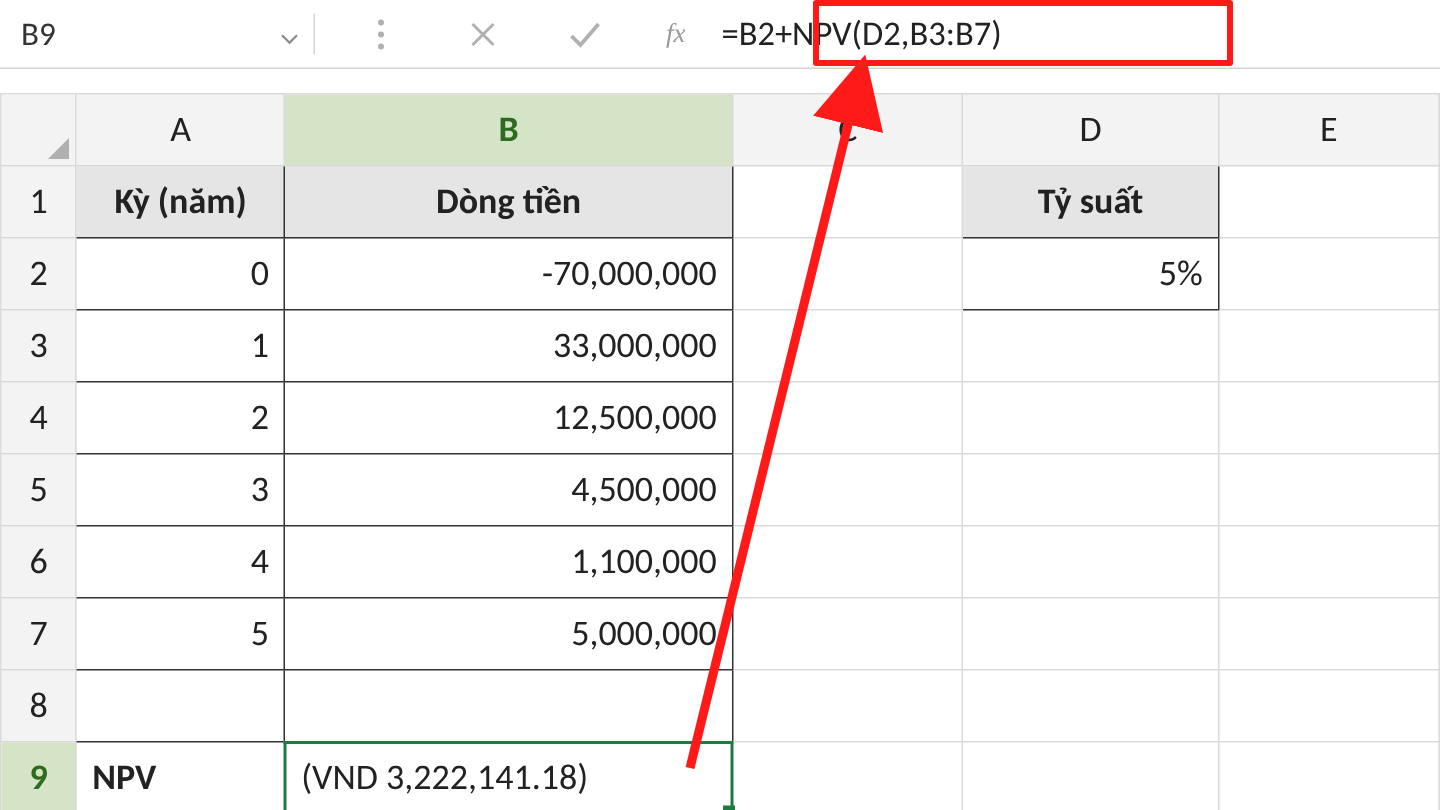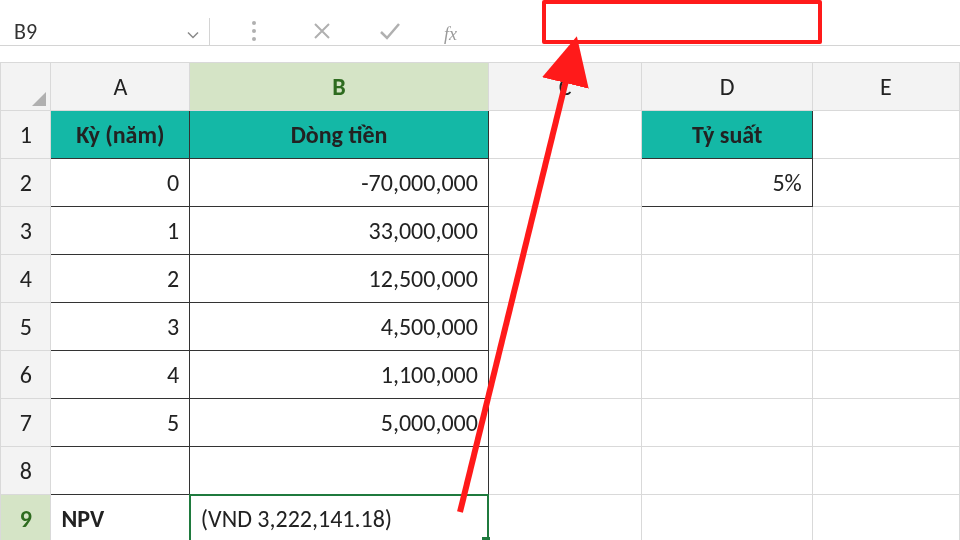--- a/index.html
+++ b/index.html
@@ -7,21 +7,21 @@
     font-family: Calibri, Arial, sans-serif;
     background: #ffffff;
     width: 960px;
     height: 540px;
     overflow: hidden;
     position: relative;
   }
   
   .formula-bar {
     display: flex;
-    align-items: flex-end;
+    align-items: center;
     height: 46px;
     border-bottom: 1px solid #d4d4d4;
     background: #fff;
     font-size: 22px;
     color: #333;
   }
   .name-box {
     width: 210px;
     display: flex;
     align-items: center;
@@ -133,21 +133,21 @@
   }
   
   col.cA { width: 132px; }
   col.cB { width: 284px; }
   col.cC { width: 146px; }
   col.cD { width: 162px; }
   col.cE { width: 140px; }
   
   td { padding: 0 10px; }
   .th-cell {
-    background: #14b8a6;
+    background: #e5e5e5;
     font-weight: 700;
     text-align: center;
     border: 1px solid #333 !important;
   }
   .boxed {
     border: 1px solid #333 !important;
   }
   .num { text-align: right; }
   .bold { font-weight: 700; }
   .red { color: #e2302f; }
@@ -202,20 +202,23 @@
     </span>
     <span>
       <svg width="22" height="18" viewBox="0 0 22 18">
           <path d="M2 10 L8 16 L20 2" stroke="#b0b0b0" stroke-width="2.5" fill="none"></path>
         </svg>
     </span>
   </div>
   <div class="fx-label">
     <span>fx</span>
   </div>
+  <div class="formula-input">
+    <span>=B2+NPV(D2,B3:B7)</span>
+  </div>
   <div class="formula-highlight"></div>
 </div>
 
 <div class="sheet">
 <table class="grid">
   <colgroup>
     <col style="width:48px">
     <col class="cA">
         <col class="cB">
         <col class="cC">

